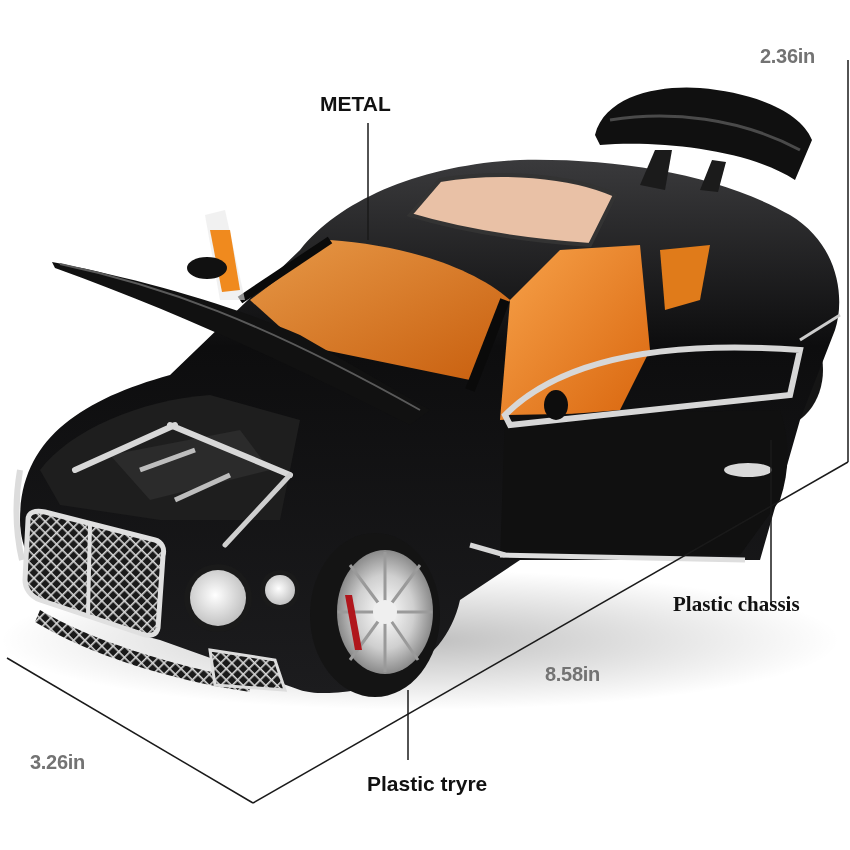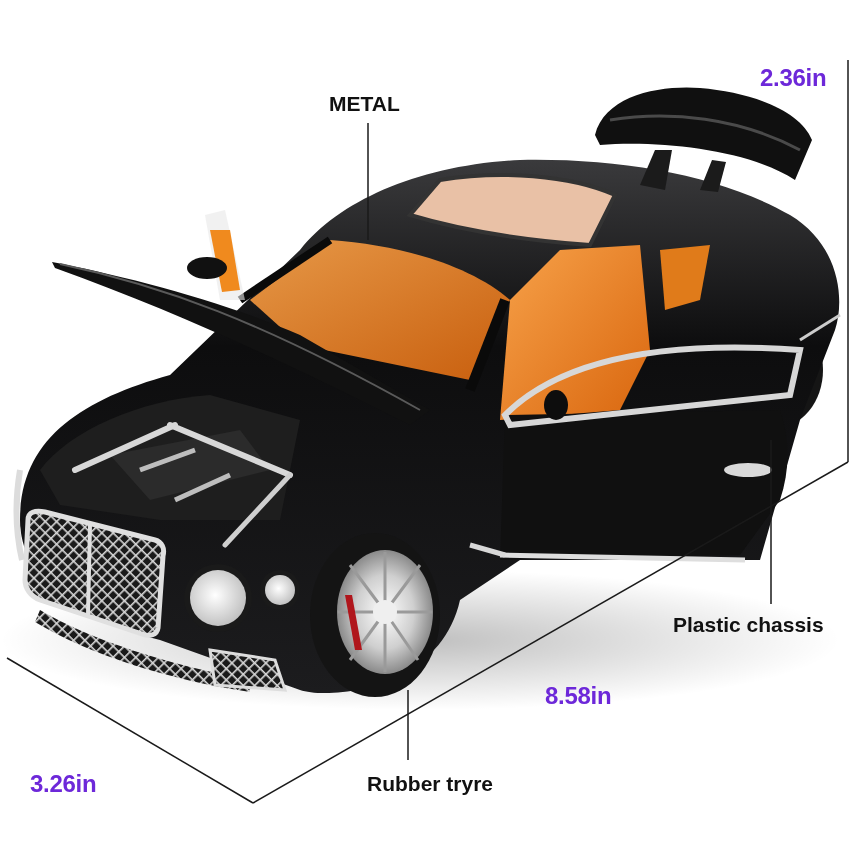--- a/index.html
+++ b/index.html
@@ -12,21 +12,21 @@
     }
     .car-art { position: absolute; left: 0; top: 0; width: 850px; height: 850px; }
     .label {
       position: absolute;
       font-family: "Liberation Sans", sans-serif;
       font-weight: 700;
       white-space: nowrap;
       line-height: 1;
     }
     .label.material { color: #111111; font-size: 21px; }
-    .label.dim { color: #6d28d9; font-size: 24px; letter-spacing: -0.3px; margin-top: 20px; }
+    .label.dim { color: #737373; font-size: 20px; letter-spacing: -0.3px; }
     .lines { position: absolute; left: 0; top: 0; width: 850px; height: 850px; pointer-events: none; }
   </style>
 </head>
 <body>
 
 <div class="canvas">
 
   <svg class="car-art" viewBox="0 0 850 850">
     <defs>
       <linearGradient id="bodyGrad" x1="0" y1="0" x2="0" y2="1">
@@ -156,21 +156,21 @@
 
     <line x1="771" y1="440" x2="771" y2="604" stroke="#1a1a1a" stroke-width="1.5"></line>
 
     <line x1="848" y1="60" x2="848" y2="462" stroke="#1a1a1a" stroke-width="1.5"></line>
 
     <line x1="848" y1="462" x2="253" y2="803" stroke="#1a1a1a" stroke-width="1.5"></line>
 
     <line x1="7" y1="658" x2="253" y2="803" stroke="#1a1a1a" stroke-width="1.5"></line>
   </svg>
 
-  <div class="label material" style="left:329px; top:93px;">METAL</div>
-  <div class="label material" style="left:673px; top:614px;">Plastic chassis</div>
-  <div class="label material" style="left:367px; top:773px;">Rubber  tryre</div>
+  <div class="label material" style="left:320px; top:93px;">METAL</div>
+  <div class="label material" style="left:673px; top:594px;font-family:Liberation Serif, serif;">Plastic chassis</div>
+  <div class="label material" style="left:367px; top:773px;">Plastic  tryre</div>
 
   <div class="label dim" style="left:760px; top:46px;">2.36in</div>
   <div class="label dim" style="left:545px; top:664px;">8.58in</div>
   <div class="label dim" style="left:30px; top:752px;">3.26in</div>
 
 </div>
 
 </body></html>

